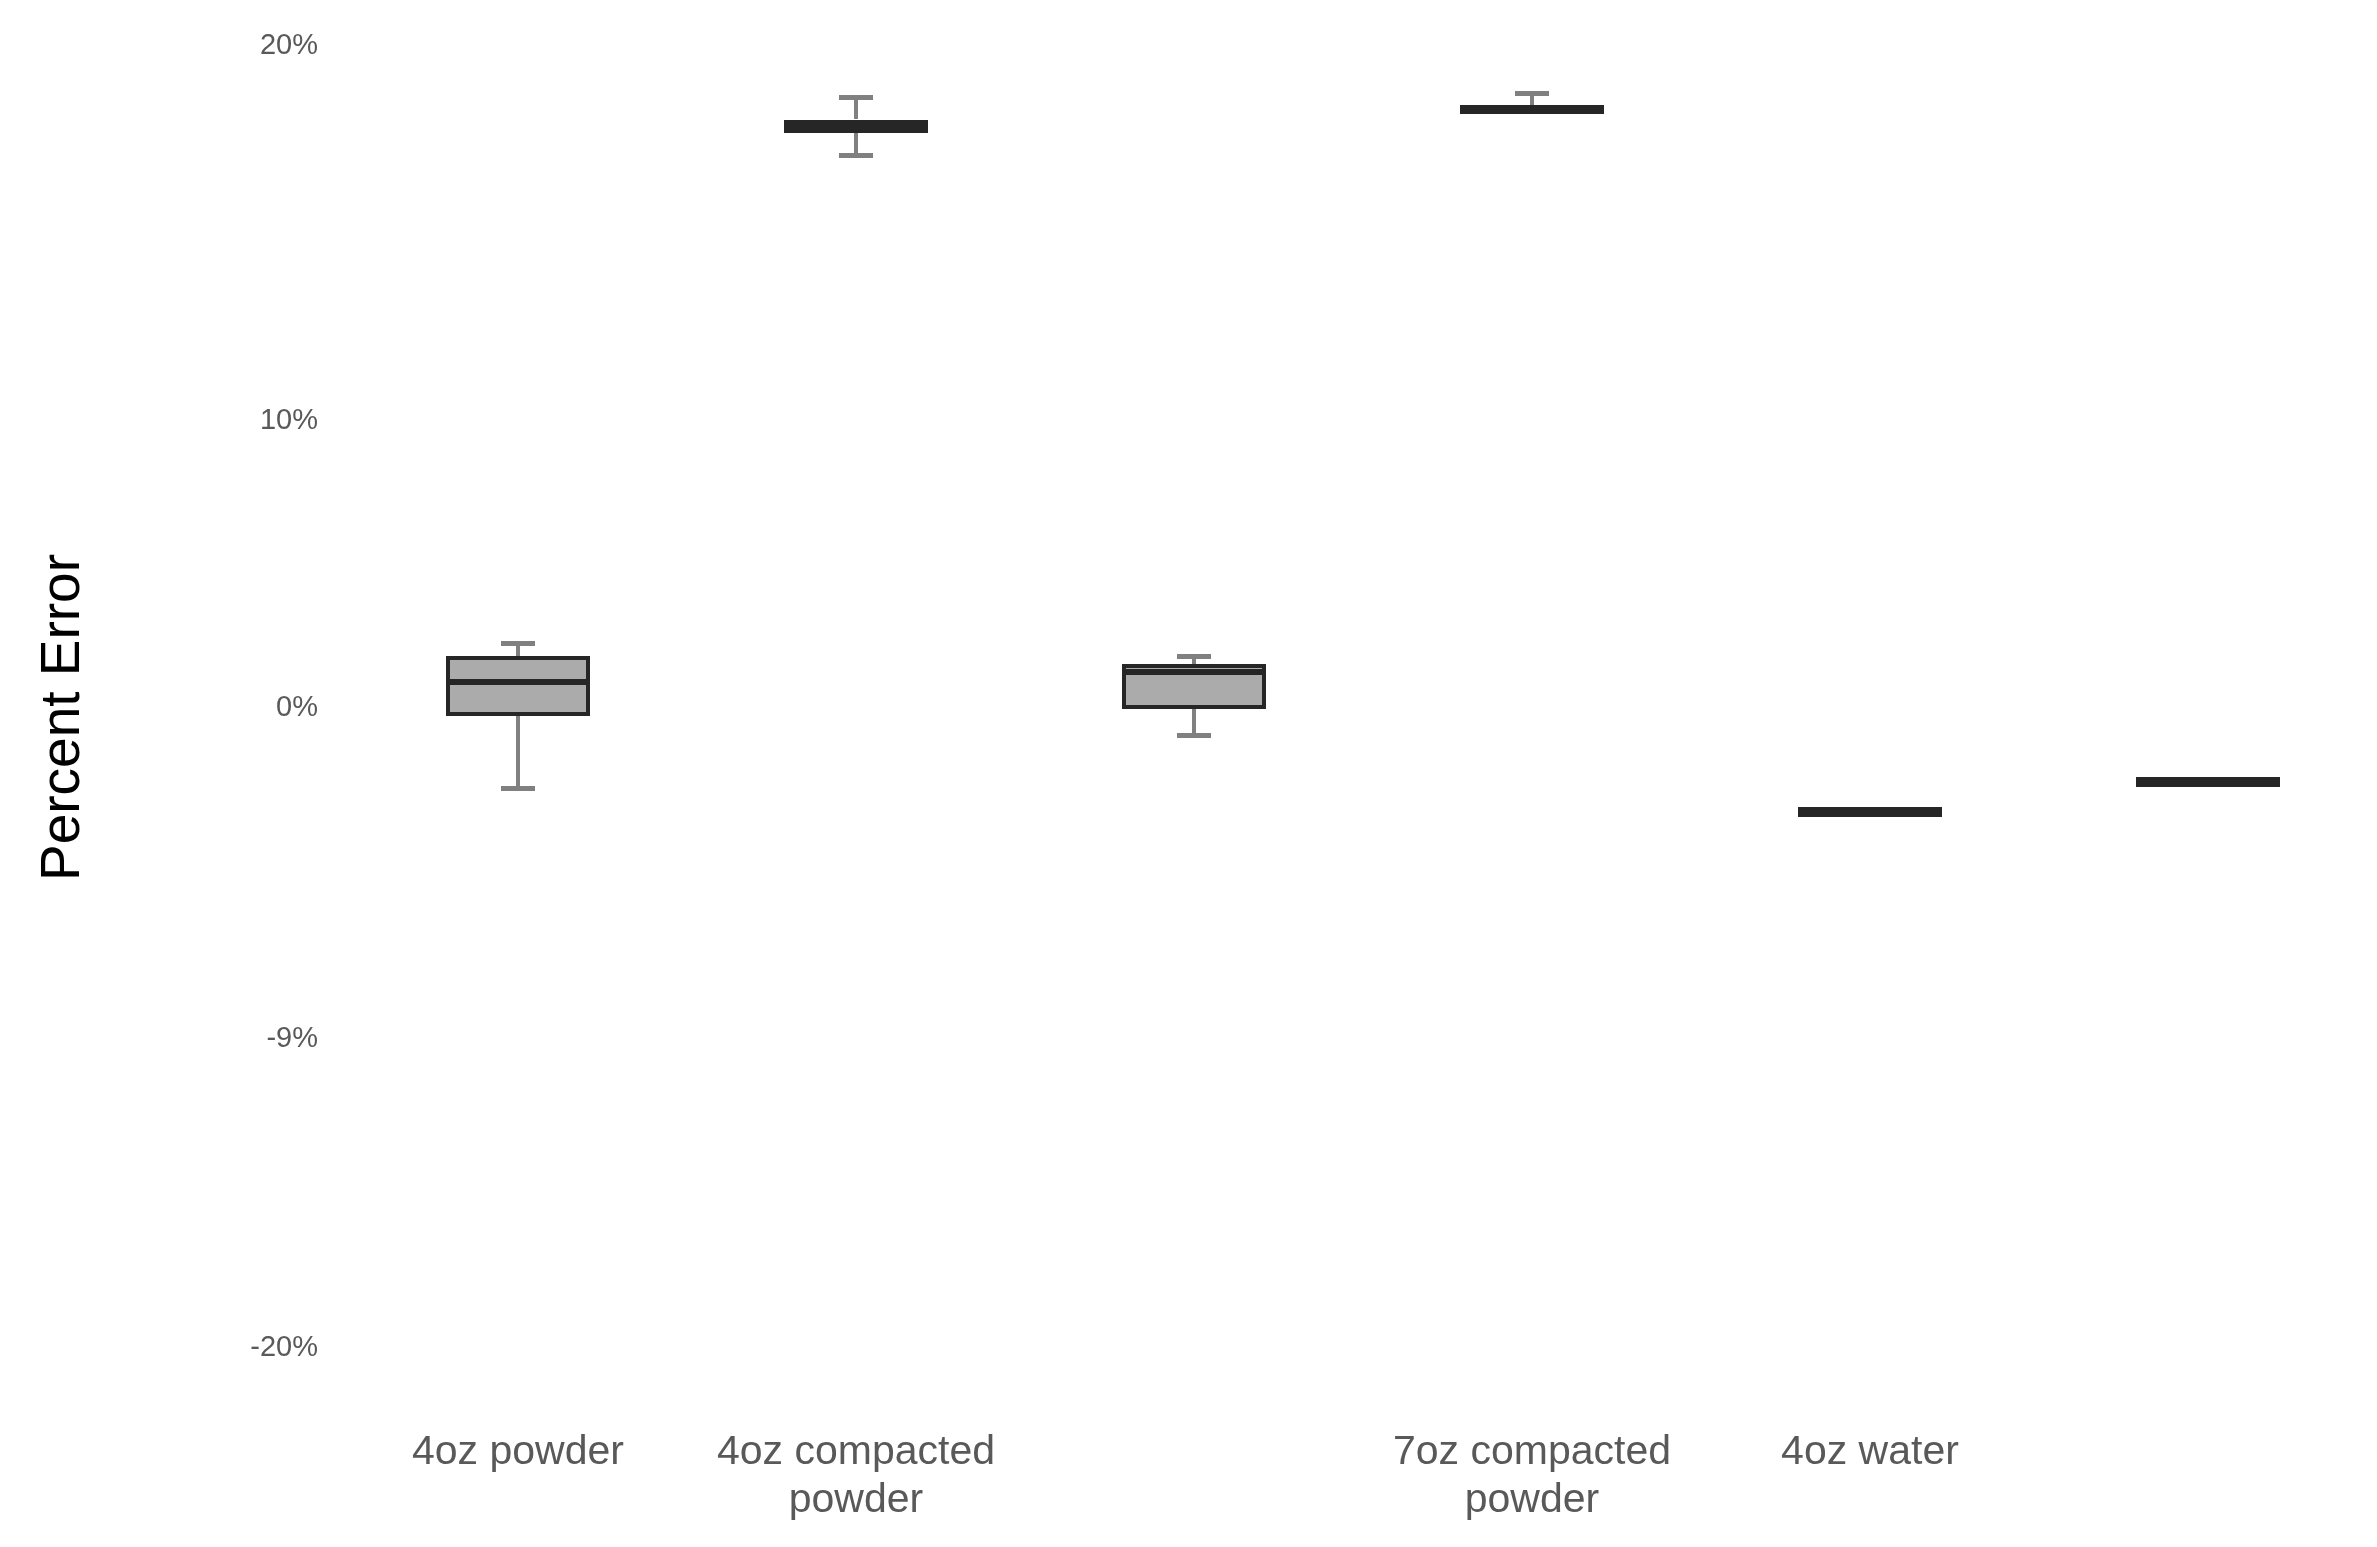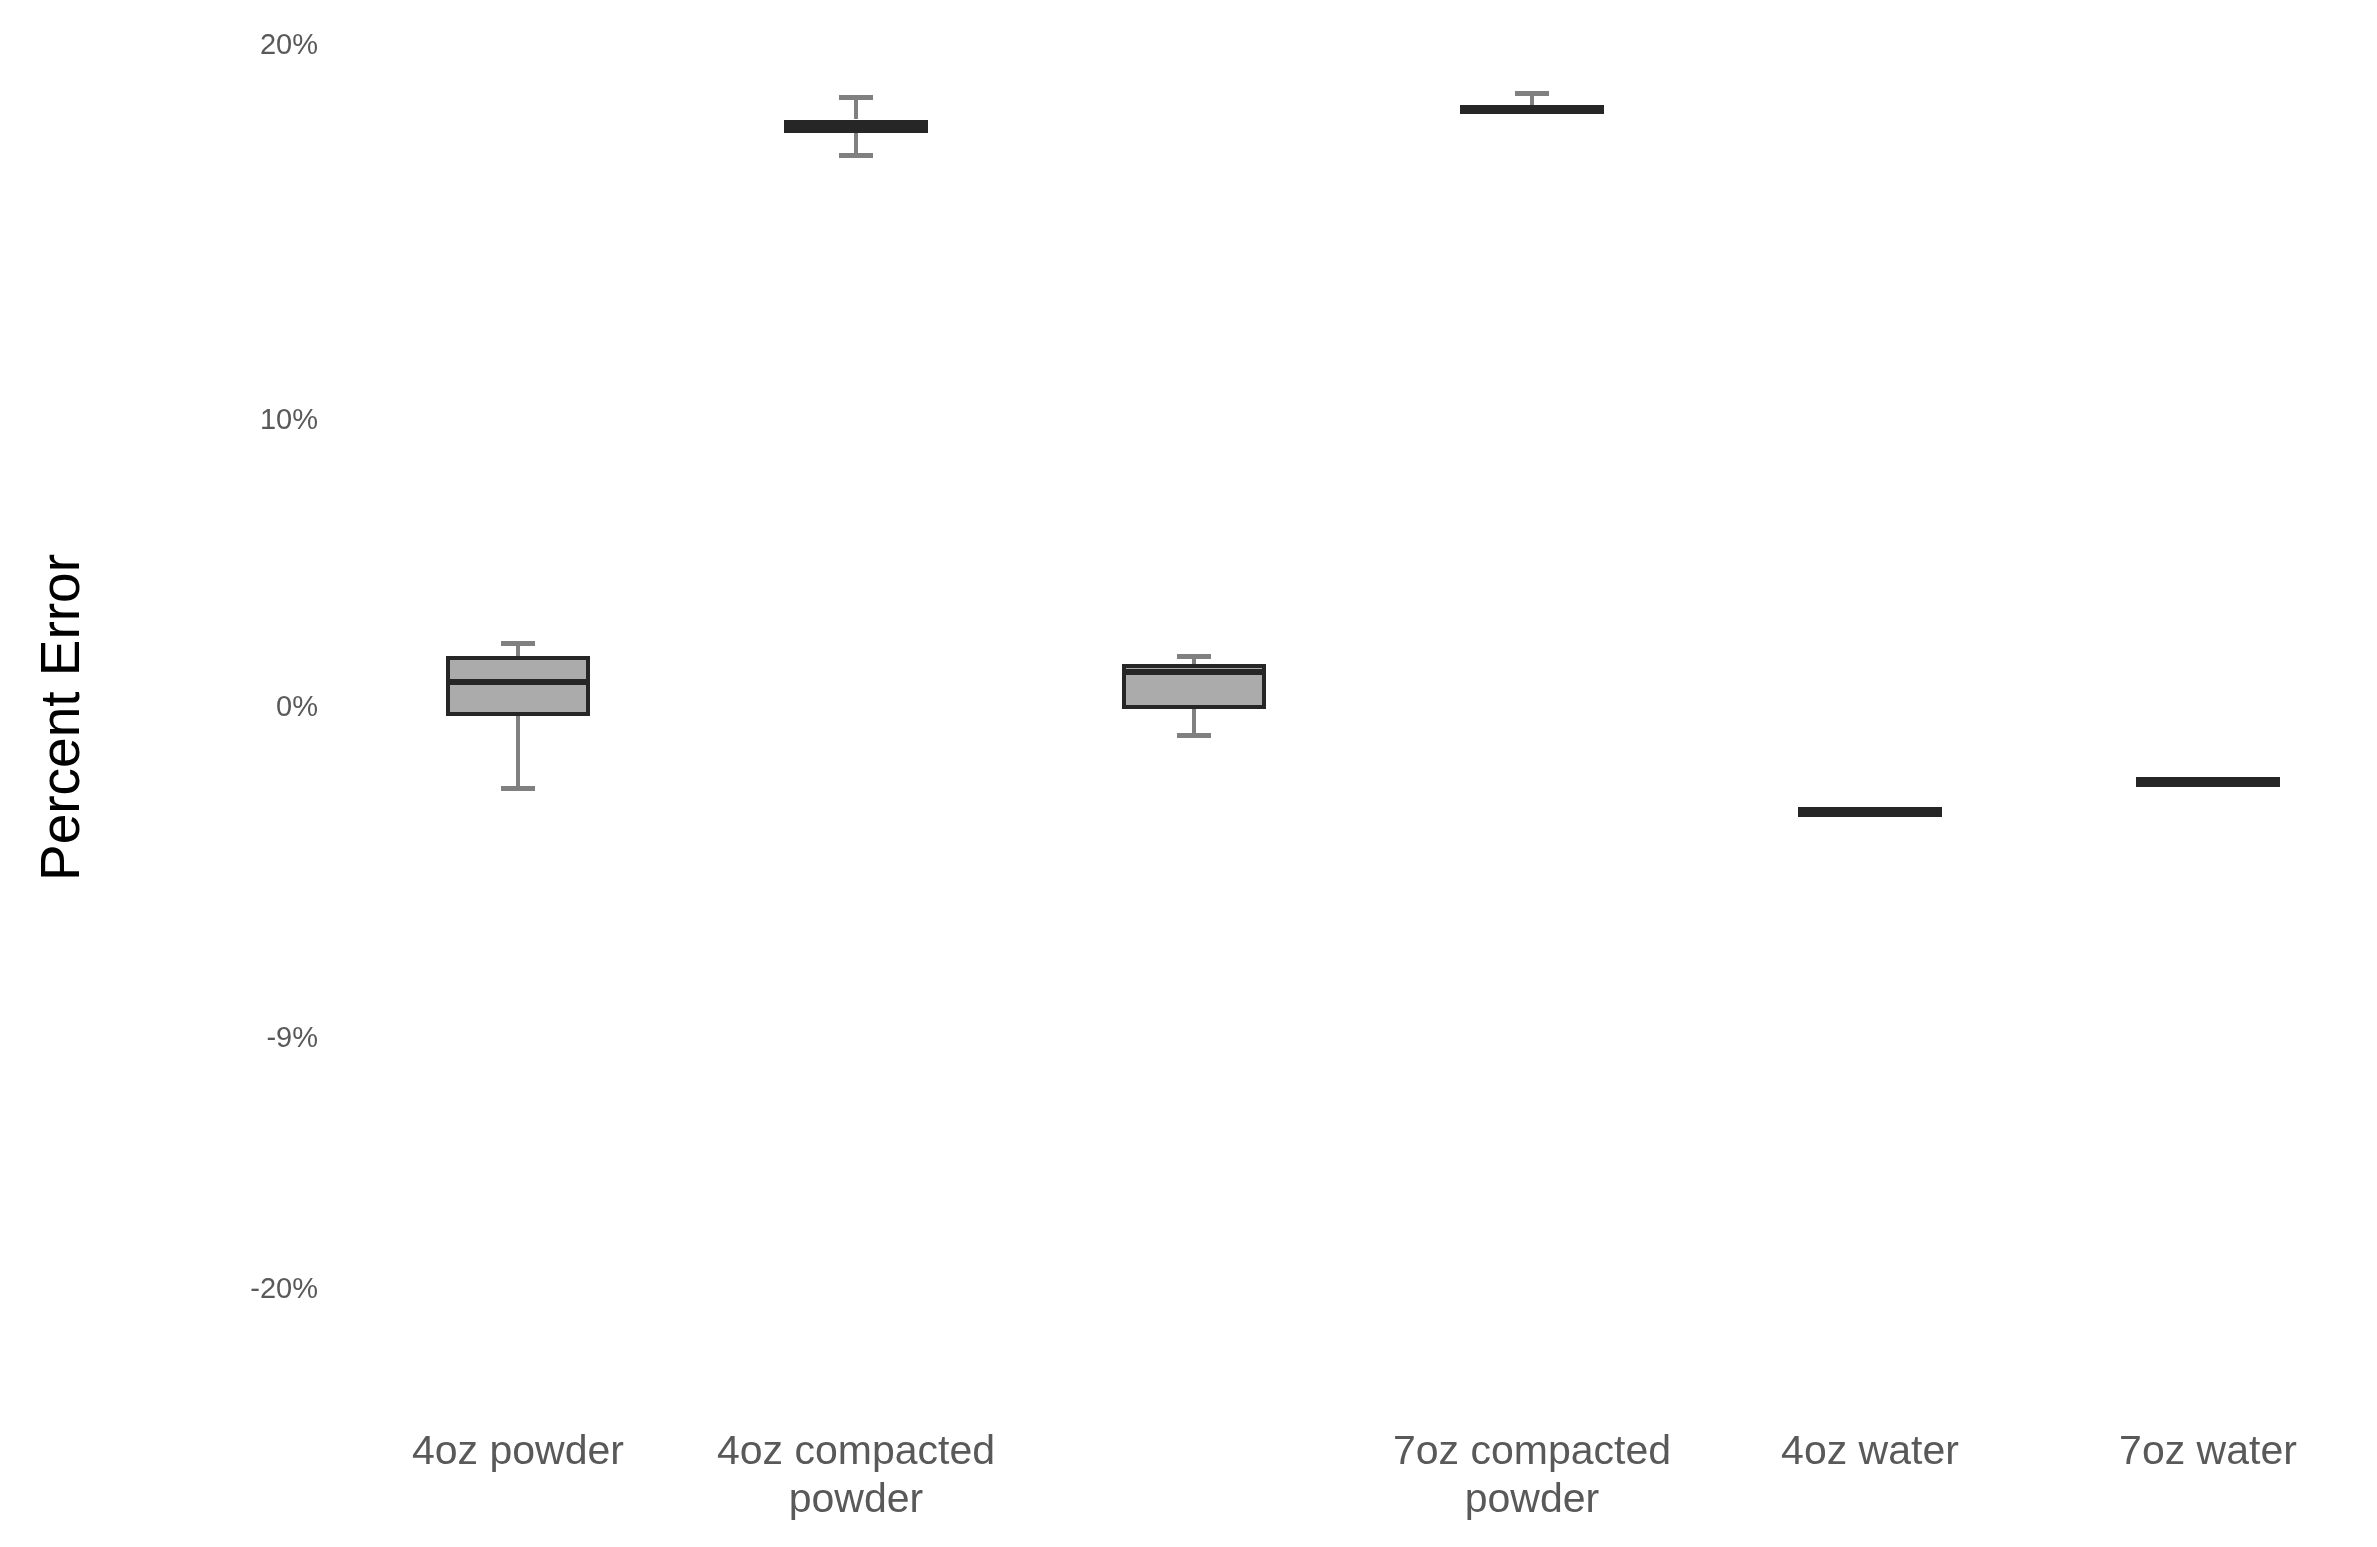--- a/index.html
+++ b/index.html
@@ -128,21 +128,21 @@
 
 <div id="chart-root">
 
   <div id="y-axis-title">Percent Error</div>
 
   <div id="y-tick-wrap">
       <div class="y-tick" style="top: 29.5px;">20%</div>
       <div class="y-tick" style="top: 361px; margin-top: 44px;">10%</div>
       <div class="y-tick" style="top: 692px;">0%</div>
       <div class="y-tick" style="top: 1023px;">-9%</div>
-      <div class="y-tick" style="top: 1274px;">-20%</div>
+      <div class="y-tick" style="top: 1332px;">-20%</div>
     </div>
 
   <div id="plot-area">
       <div class="box-group" style="left: 97px; width: 144px;">
         <div class="whisker-line" style="top: 643px; height: 13.2px; background: rgb(128, 128, 128);"></div>
         <div class="whisker-cap" style="top: 641px; background: rgb(128, 128, 128);"></div>
         <div class="whisker-line" style="top: 716px; height: 73px; background: rgb(128, 128, 128);"></div>
         <div class="whisker-cap" style="top: 786px; background: rgb(128, 128, 128);"></div>
         <div class="box-rect" style="top: 656px; height: 60px; background: rgb(171, 171, 171); border-color: rgb(38, 38, 38);"></div>
         <div class="median-line" style="top: 679px; background: rgb(38, 38, 38);"></div>
@@ -187,19 +187,16 @@
         <div>4oz compacted</div>
         <div>powder</div>
       </div>
       <div class="x-label" style="left: 1014px; width: 338px;">
         <div>7oz compacted</div>
         <div>powder</div>
       </div>
       <div class="x-label" style="left: 1352px; width: 338px;">
         <div>4oz water</div>
       </div>
-      <div class="x-label" style="left: 1690px; width: 338px;">
-        <div>7oz water</div>
-      </div>
     </div>
 
 </div>
 
 
 </body></html>

